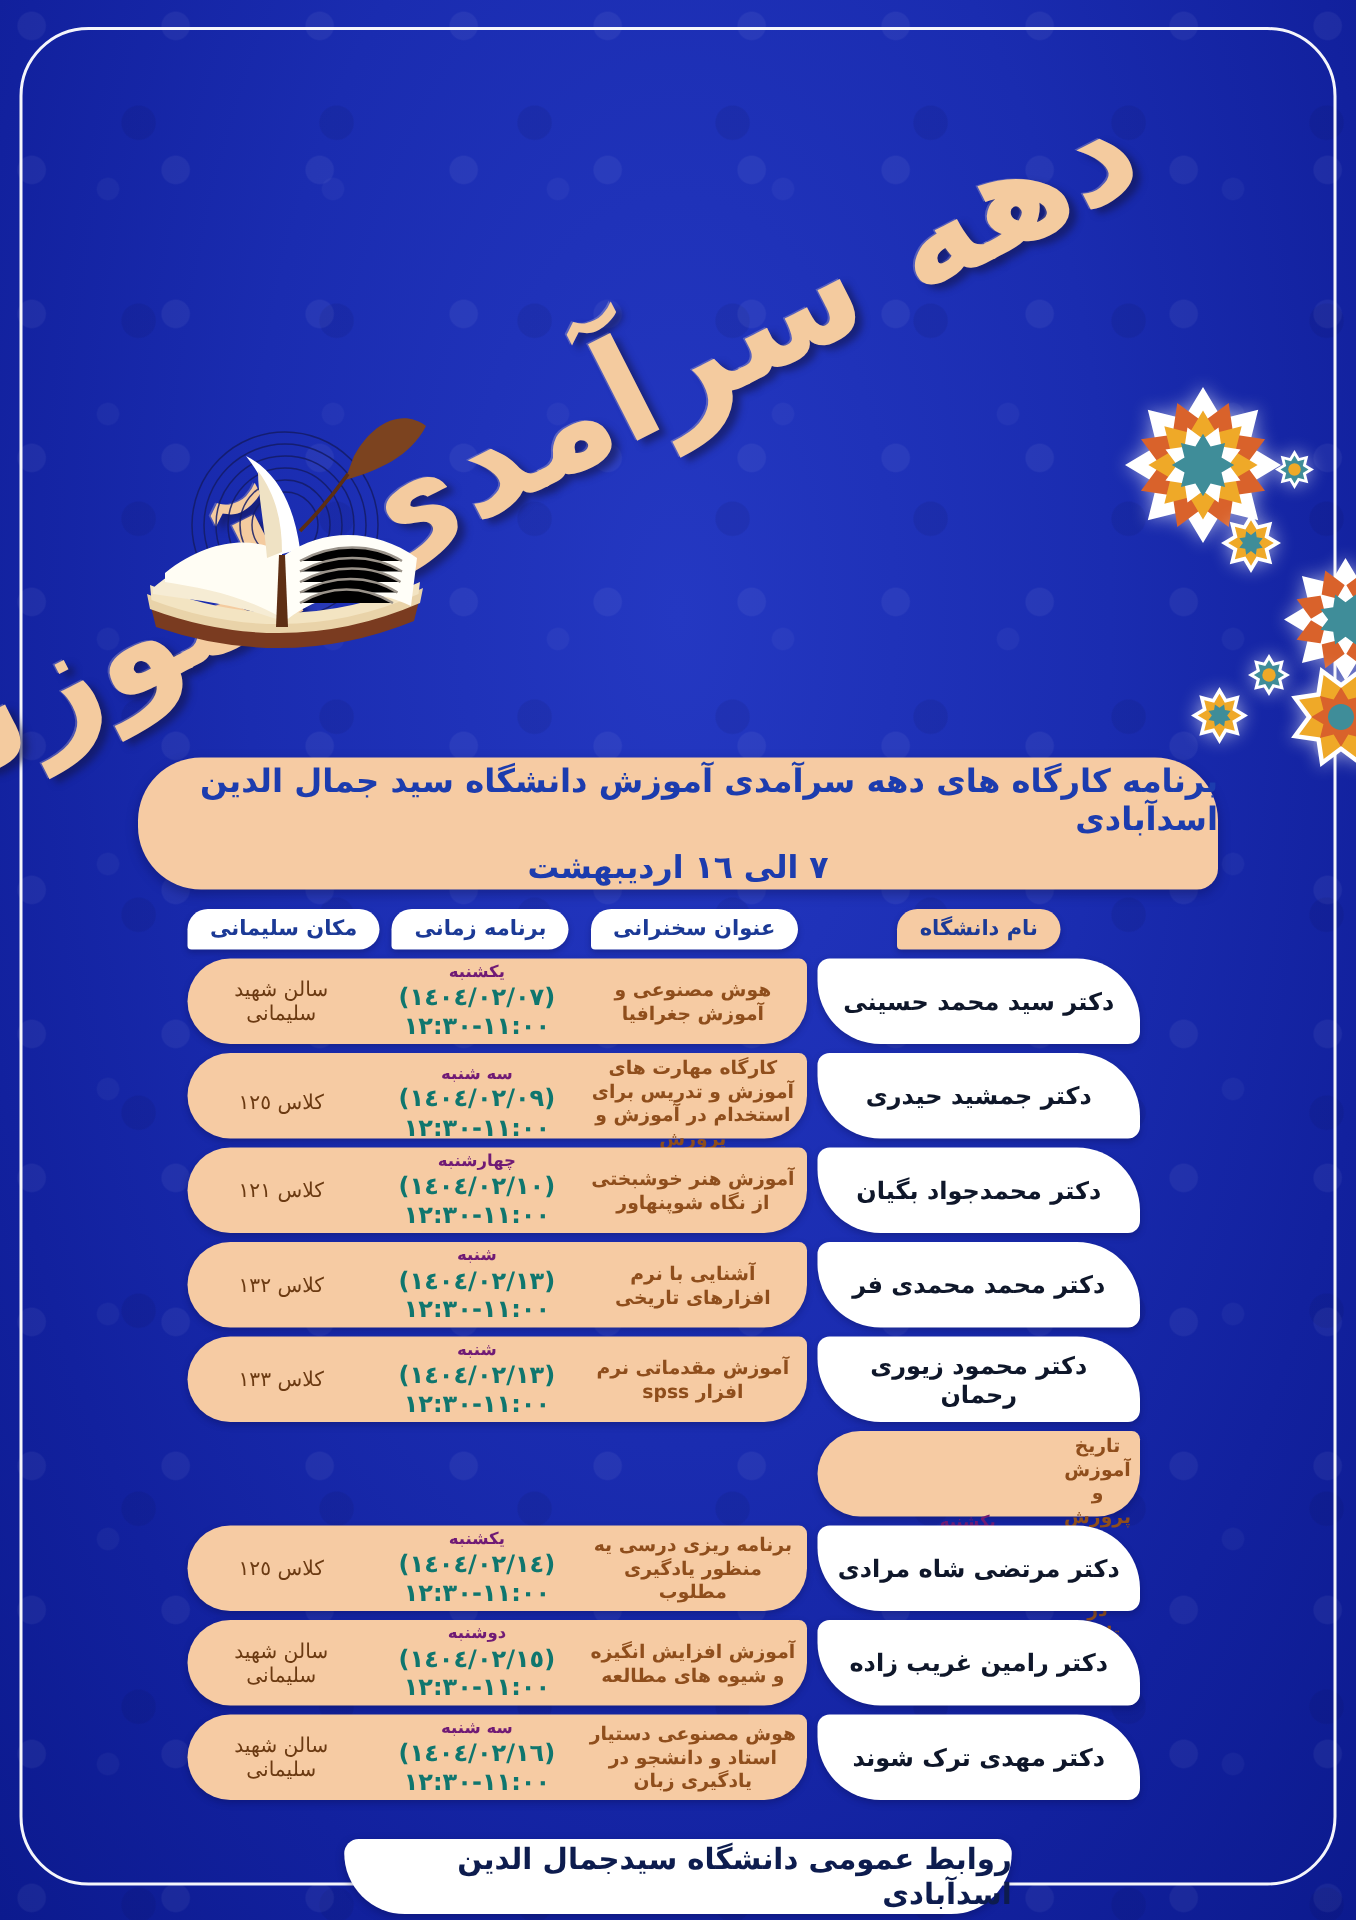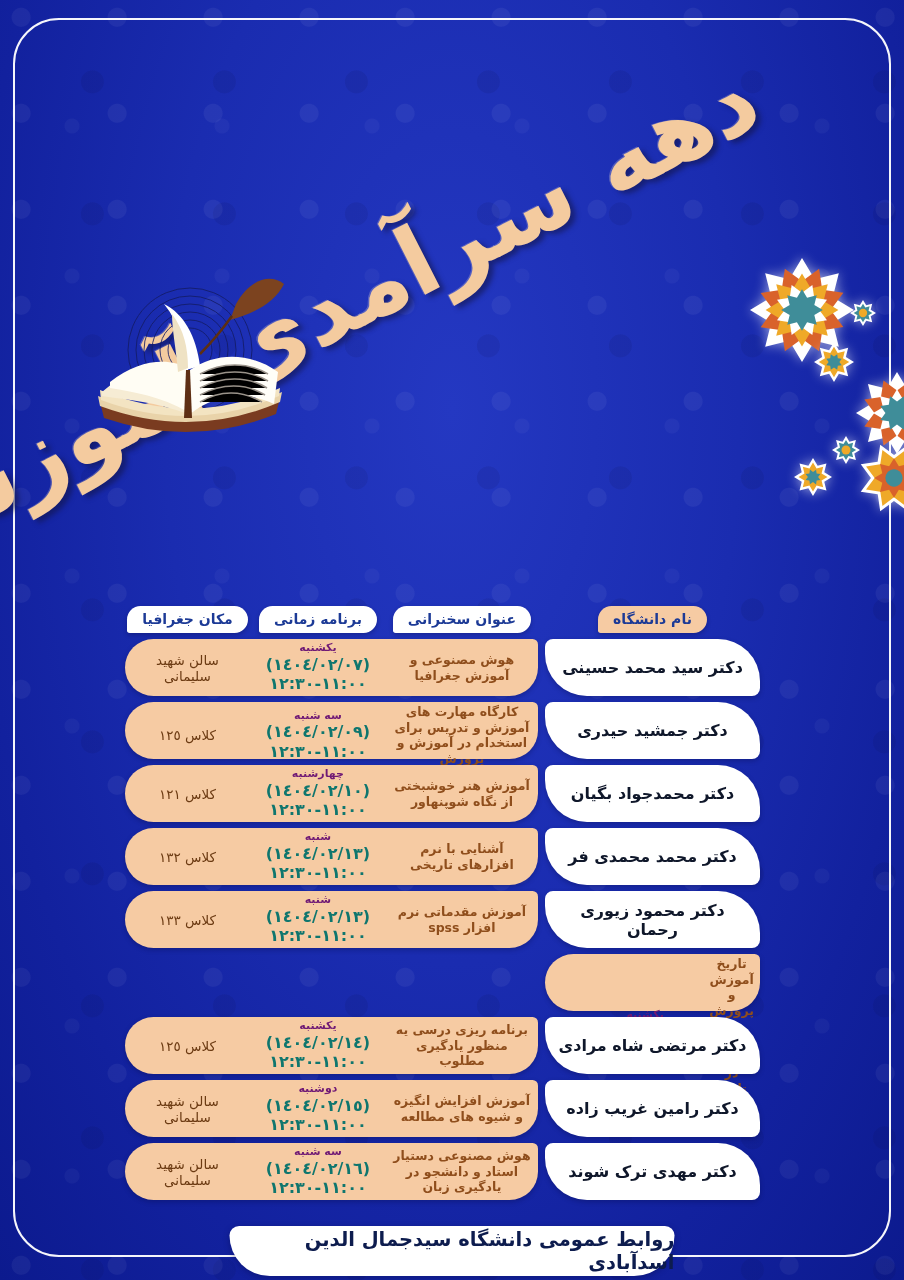--- a/index.html
+++ b/index.html
@@ -181,35 +181,39 @@
   </svg>
   <svg class="star" style="right:-26px; top:442px;" width="72" height="72" viewBox="0 0 100 100">
     <g transform="translate(50,50) rotate(22.5) translate(-50,-50)">
       <use href="#star8" fill="#ffffff"></use>
       <use href="#star8" fill="#efa928" transform="translate(50,50) scale(0.84) translate(-50,-50)"></use>
       <use href="#star8" fill="#d9622b" transform="translate(50,50) scale(0.55) rotate(22.5) translate(-50,-50)"></use>
       <circle cx="50" cy="50" r="12" fill="#3f8d99"></circle>
     </g>
   </svg>
 
+  <div class="banner">
+    <div class="l1">برنامه کارگاه های دهه سرآمدی آموزش دانشگاه سید جمال الدین اسدآبادی</div>
+    <div class="l2">٧ الی ١٦ اردیبهشت</div>
+  </div>
 
   <div class="table">
     <div class="headers grid-row">
       <div class="cell">
         <span class="hdr-bubble peach">نام دانشگاه</span>
       </div>
       <div class="bar-grid">
         <div class="cell">
           <span class="hdr-bubble white">عنوان سخنرانی</span>
         </div>
         <div class="cell">
           <span class="hdr-bubble white">برنامه زمانی</span>
         </div>
         <div class="cell">
-          <span class="hdr-bubble white">مکان جغرافیا</span>
+          <span class="hdr-bubble white">مکان سلیمانی</span>
         </div>
       </div>
     </div>
     <div class="rows">
     <div class="grid-row">
       <div class="speaker-bubble">دکتر سید محمد حسینی</div>
       <div class="row-bar bar-grid">
         <div class="cell cell-title">هوش مصنوعی و آموزش جغرافیا</div>
         <div class="cell cell-time">
           <span class="day">یکشنبه</span>

